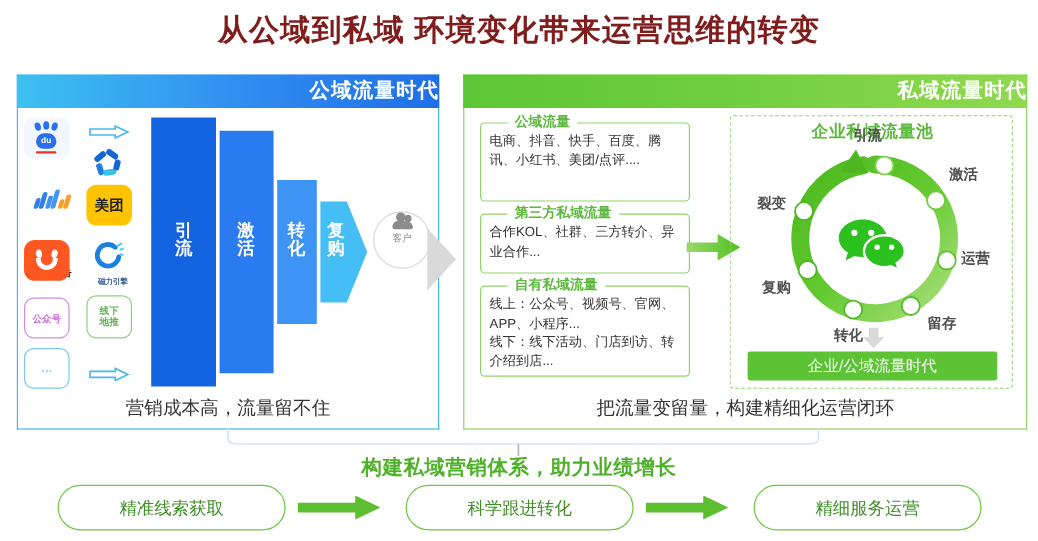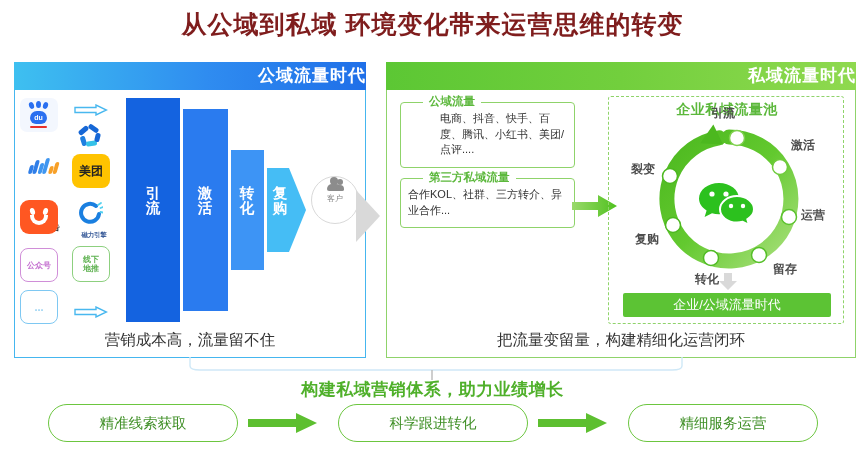--- a/index.html
+++ b/index.html
@@ -130,21 +130,21 @@
 
   
   .fbox{position:absolute;width:175px;border:1.3px solid #8fd36a;border-radius:4px;box-sizing:border-box;}
   .fbox-title{
     position:absolute;top:-9px;left:22px;background:#fff;padding:0 6px;
     color:#5cb83c;font-size:11.5px;font-weight:bold;white-space:nowrap;
   }
   .fbox-body{
     padding:8px 7px 6px 7px;font-size:11px;color:#333;line-height:1.42;
   }
-  .fbox1{left:14px;top:12px;height:66px;padding-left:32px;}
+  .fbox1{left:14px;top:12px;height:66px;}
   .fbox2{left:14px;top:88px;height:50px;}
   .fbox3{left:14px;top:148px;height:76px;}
 
   
   .green-arrow{position:absolute;left:186px;top:104px;width:46px;height:24px;}
 
   
   .pool{
     position:absolute;left:222px;top:6px;width:236px;height:228px;
     border:1.3px dashed #8fd36a;border-radius:3px;box-sizing:border-box;
@@ -337,20 +337,25 @@
     <div class="fbox fbox1">
       <div class="fbox-title">公域流量</div>
       <div class="fbox-body">电商、抖音、快手、百度、腾讯、小红书、美团/点评....</div>
     </div>
 
     <div class="fbox fbox2">
       <div class="fbox-title">第三方私域流量</div>
       <div class="fbox-body">合作KOL、社群、三方转介、异业合作...</div>
     </div>
 
+    <div class="fbox fbox3">
+      <div class="fbox-title">自有私域流量</div>
+      <div class="fbox-body" style="white-space:pre-line;">线上：公众号、视频号、官网、APP、小程序...
+线下：线下活动、门店到访、转介绍到店...</div>
+    </div>
 
     <div class="green-arrow">
       <svg width="46" height="24" viewBox="0 0 46 24">
         <defs>
           <linearGradient id="ga" x1="0" y1="0" x2="1" y2="0">
             <stop offset="0" stop-color="#9ad96b"></stop>
               <stop offset="1" stop-color="#4fc11e"></stop>
           </linearGradient>
         </defs>
         <path d="M0 8 H26 V1 L45 12 L26 23 V16 H0 Z" fill="url(#ga)"></path>

